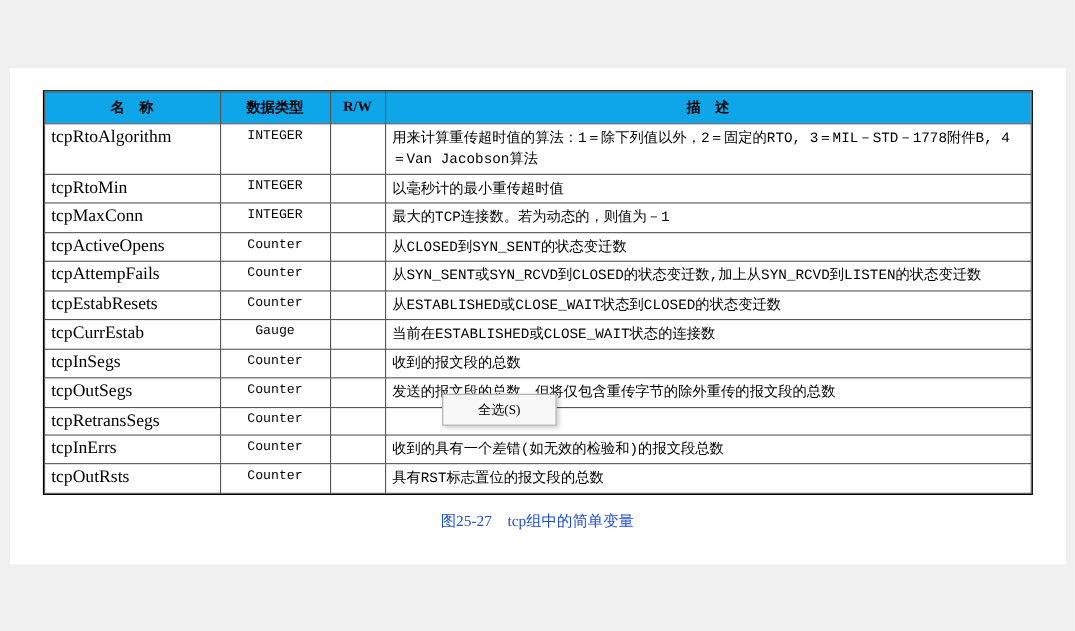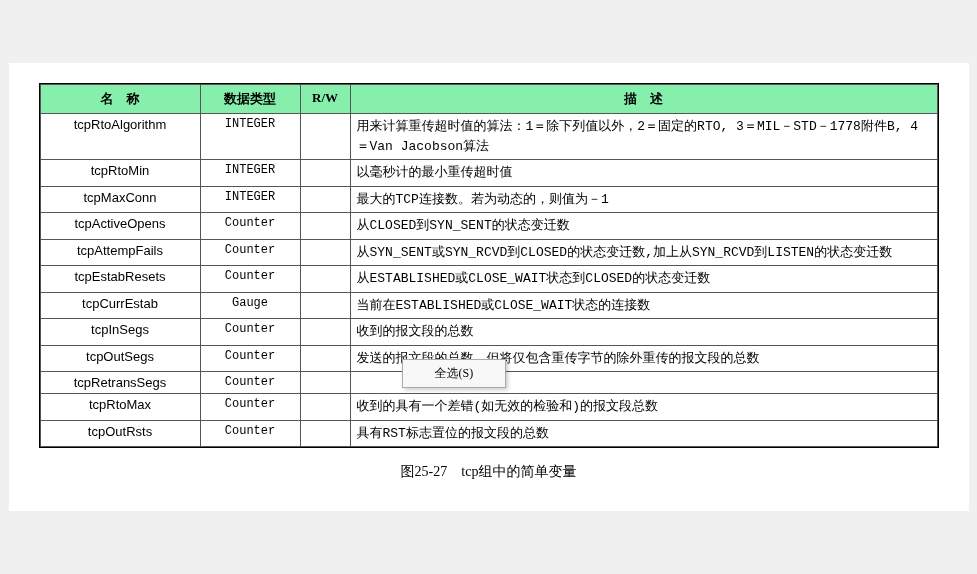--- a/index.html
+++ b/index.html
@@ -27,36 +27,35 @@
       width: 100%;
       border-collapse: collapse;
       table-layout: fixed;
     }
     th, td {
       border: 1px solid #555;
       padding: 3px 6px;
       vertical-align: top;
     }
     thead th {
-      background: #86efac;
+      background: #0ea5e9;
       text-align: center;
       font-weight: bold;
       font-size: 13px;
       padding: 5px 6px;
     }
     .col-name { width: 160px; }
     .col-type { width: 100px; }
     .col-rw   { width: 50px; }
     .col-desc { width: auto; }
 
     td.name-cell {
-      font-family: Liberation Sans, sans-serif;
-      font-size: 13px;
+      font-family: Liberation Serif, serif;
+      font-size: 16px;
       white-space: nowrap;
-      text-align: center;
     }
     td.type-cell {
       font-family: "Courier New", Courier, monospace;
       font-size: 12px;
       text-align: center;
     }
     td.rw-cell {
       text-align: center;
     }
     td.desc-cell {
@@ -78,21 +77,21 @@
       padding: 3px 20px;
       font-size: 12px;
       cursor: pointer;
       white-space: nowrap;
     }
 
     .figure-caption {
       text-align: center;
       margin-top: 15px;
       font-size: 14px;
-      color: #000000;
+      color: #1d4ed8;
     }
     .caption-fig {
       font-weight: normal;
     }
     .caption-name {
       font-weight: normal;
     }
   </style>
 </head>
 <body>
@@ -169,21 +168,21 @@
             <td class="rw-cell"></td>
             <td class="desc-cell">发送的报文段的总数，但将仅包含重传字节的除外重传的报文段的总数</td>
           </tr>
           <tr>
             <td class="name-cell">tcpRetransSegs</td>
             <td class="type-cell">Counter</td>
             <td class="rw-cell"></td>
             <td class="desc-cell"></td>
           </tr>
           <tr>
-            <td class="name-cell">tcpRtoMax</td>
+            <td class="name-cell">tcpInErrs</td>
             <td class="type-cell">Counter</td>
             <td class="rw-cell"></td>
             <td class="desc-cell">收到的具有一个差错(如无效的检验和)的报文段总数</td>
           </tr>
           <tr>
             <td class="name-cell">tcpOutRsts</td>
             <td class="type-cell">Counter</td>
             <td class="rw-cell"></td>
             <td class="desc-cell">具有RST标志置位的报文段的总数</td>
           </tr>

